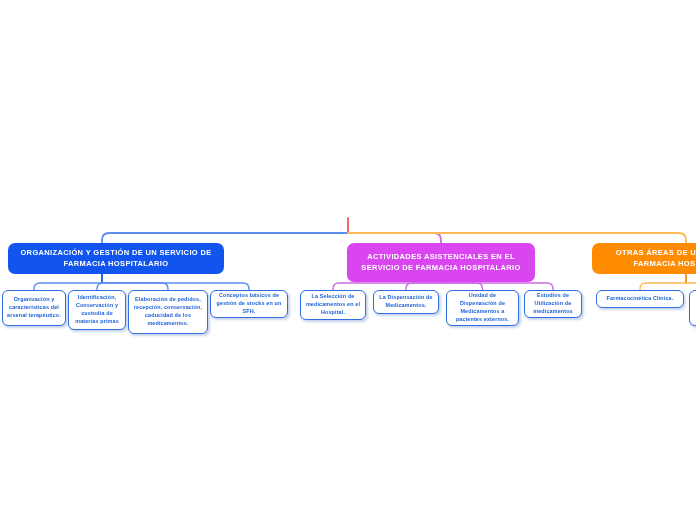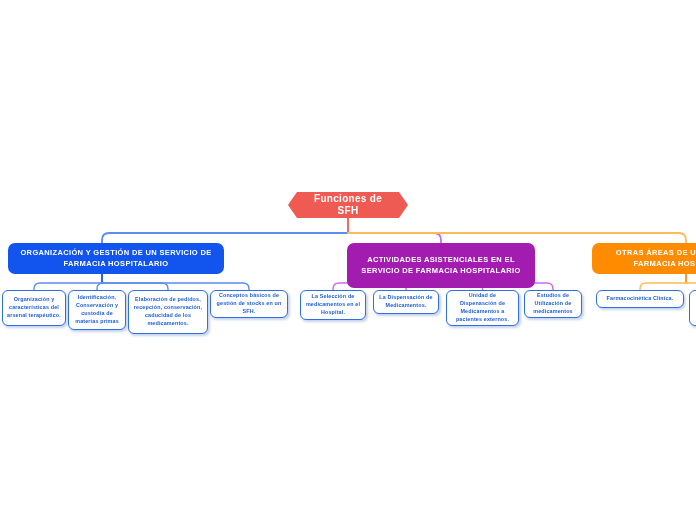--- a/index.html
+++ b/index.html
@@ -98,27 +98,26 @@
       <path d="M 102 283 L 243 283 Q 249 283 249 289 L 249 290" fill="none" stroke="#5b8df0" stroke-width="1.4" stroke-linecap="round" stroke-linejoin="round"></path>
       <path d="M 441 274 L 441 283" fill="none" stroke="#a112e8" stroke-width="1.8" stroke-linecap="round" stroke-linejoin="round"></path>
       <path d="M 441 283 L 339 283 Q 333 283 333 289 L 333 290" fill="none" stroke="#cc6ae8" stroke-width="1.4" stroke-linecap="round" stroke-linejoin="round"></path>
       <path d="M 441 283 L 412 283 Q 406 283 406 289 L 406 290" fill="none" stroke="#cc6ae8" stroke-width="1.4" stroke-linecap="round" stroke-linejoin="round"></path>
       <path d="M 441 283 L 476.5 283 Q 482.5 283 482.5 289 L 482.5 290" fill="none" stroke="#cc6ae8" stroke-width="1.4" stroke-linecap="round" stroke-linejoin="round"></path>
       <path d="M 441 283 L 547 283 Q 553 283 553 289 L 553 290" fill="none" stroke="#cc6ae8" stroke-width="1.4" stroke-linecap="round" stroke-linejoin="round"></path>
       <path d="M 686 274 L 686 283" fill="none" stroke="#ff8c00" stroke-width="1.8" stroke-linecap="round" stroke-linejoin="round"></path>
       <path d="M 686 283 L 646 283 Q 640 283 640 289 L 640 290" fill="none" stroke="#ffbb55" stroke-width="1.4" stroke-linecap="round" stroke-linejoin="round"></path>
       <path d="M 686 283 L 716 283 Q 722 283 722 289 L 722 290" fill="none" stroke="#ffbb55" stroke-width="1.4" stroke-linecap="round" stroke-linejoin="round"></path>
     </svg>
-<div class="root-node" style="left: 288px; top: 192px; width: 120px; height: 26px; background: rgb(239, 90, 82);">Funciones de SFH</div>
     <div class="branch-node" style="left: 8px; top: 243px; width: 216px; height: 31px; background: rgb(17, 85, 238);">ORGANIZACIÓN Y GESTIÓN DE UN SERVICIO DE FARMACIA HOSPITALARIO</div>
     <div class="leaf-node" style="left: 2px; top: 290px; width: 64px; height: 36px; border-color: rgb(47, 111, 224); color: rgb(27, 95, 216);">Organización y características del arsenal terapéutico.</div>
     <div class="leaf-node" style="left: 68px; top: 290px; width: 58px; height: 40px; border-color: rgb(47, 111, 224); color: rgb(27, 95, 216);">Identificación, Conservación y custodia de materias primas</div>
     <div class="leaf-node" style="left: 128px; top: 290px; width: 80px; height: 44px; border-color: rgb(47, 111, 224); color: rgb(27, 95, 216);">Elaboración de pedidos, recepción, conservación, caducidad de los medicamentos.</div>
     <div class="leaf-node" style="left: 210px; top: 290px; width: 78px; height: 28px; border-color: rgb(47, 111, 224); color: rgb(27, 95, 216);">Conceptos básicos de gestión de stocks en un SFH.</div>
-    <div class="branch-node" style="left: 347px; top: 243px; width: 188px; height: 45px; background: #a21caf;">ACTIVIDADES ASISTENCIALES EN EL SERVICIO DE FARMACIA HOSPITALARIO</div>
+    <div class="branch-node" style="left: 347px; top: 243px; width: 188px; height: 39px; background: #d946ef;">ACTIVIDADES ASISTENCIALES EN EL SERVICIO DE FARMACIA HOSPITALARIO</div>
     <div class="leaf-node" style="left: 300px; top: 290px; width: 66px; height: 30px; border-color: rgb(47, 111, 224); color: rgb(27, 95, 216);">La Selección de medicamentos en el Hospital.</div>
     <div class="leaf-node" style="left: 373px; top: 290px; width: 66px; height: 24px; border-color: rgb(47, 111, 224); color: rgb(27, 95, 216);">La Dispensación de Medicamentos.</div>
     <div class="leaf-node" style="left: 446px; top: 290px; width: 73px; height: 36px; border-color: rgb(47, 111, 224); color: rgb(27, 95, 216);">Unidad de Dispenasción de Medicamentos a pacientes externos.</div>
     <div class="leaf-node" style="left: 524px; top: 290px; width: 58px; height: 28px; border-color: rgb(47, 111, 224); color: rgb(27, 95, 216);">Estudios de Utilización de medicamentos</div>
     <div class="branch-node" style="left: 592px; top: 243px; width: 188px; height: 31px; background: rgb(255, 140, 0);">OTRAS ÁREAS DE UN SERVICIO DE FARMACIA HOSPITALARIO</div>
     <div class="leaf-node" style="left: 596px; top: 290px; width: 88px; height: 18px; border-color: rgb(47, 111, 224); color: rgb(27, 95, 216);">Farmacocinética Clínica.</div>
     <div class="leaf-node" style="left: 689px; top: 290px; width: 66px; height: 36px; border-color: rgb(47, 111, 224); color: rgb(27, 95, 216);"></div>
   </div>
 
 </body></html>

